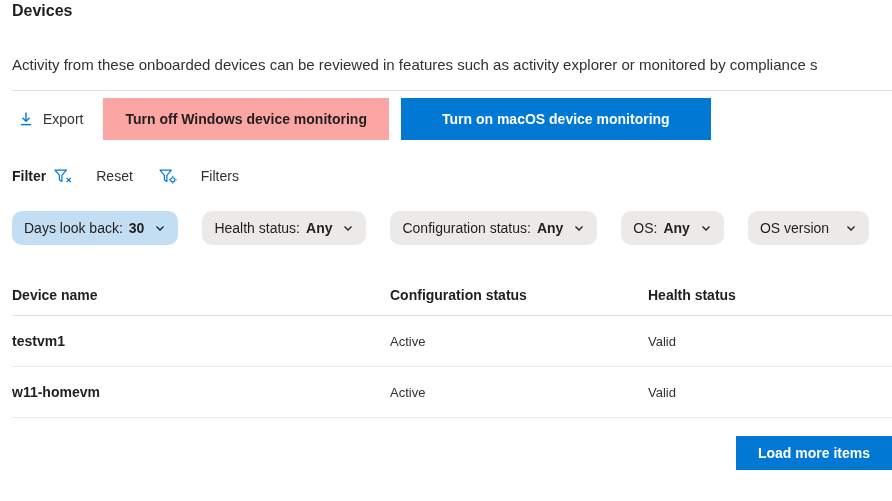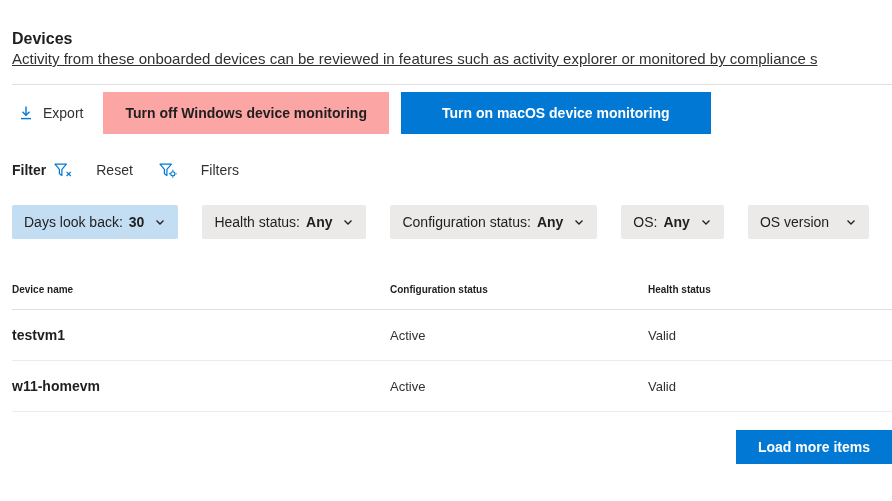--- a/index.html
+++ b/index.html
@@ -5,32 +5,32 @@
   * { box-sizing: border-box; margin: 0; padding: 0; }
   html, body { width: 892px; height: 501px; overflow: hidden; }
   body {
     font-family: "Liberation Sans", "DejaVu Sans", sans-serif;
     background: #ffffff;
     color: #323130;
   }
   .page { padding-left: 12px; width: 892px; }
 
   .page-title {
-    margin-top: 30px;
+    margin-top: 2px;
     font-size: 16px;
     font-weight: 700;
     color: #201f1e;
   }
   .description {
+    margin-top: 34px;
     font-size: 15px;
     line-height: 22px;
     color: #323130;
     white-space: nowrap;
     overflow: hidden;
-    text-decoration: underline;
   }
   .divider {
     margin-top: 14px;
     height: 1px;
     background: #e1dfdd;
     width: 880px;
   }
 
   
   .toolbar {
@@ -106,40 +106,40 @@
     white-space: nowrap;
   }
   .pill {
     height: 34px;
     display: inline-flex;
     align-items: center;
     gap: 6px;
     padding: 0 12px;
     background: #eceae8;
     border: none;
-    border-radius: 2px;
+    border-radius: 10px;
     font-size: 14px;
     color: #201f1e;
     flex: none;
   }
   .pill.selected { background: #c3ddf3; }
   .pill-value { font-weight: 700; }
   .pill .chev { margin-left: 4px; }
 
   
   .table { margin-top: 30px; width: 880px; }
   .t-row {
     display: grid;
     grid-template-columns: 378px 258px 1fr;
     align-items: center;
   }
   .t-head {
     height: 41px;
     border-bottom: 1px solid #e1dfdd;
-    font-size: 10px;
+    font-size: 14px;
     font-weight: 700;
     color: #201f1e;
   }
   .t-body-row {
     height: 51px;
     border-bottom: 1px solid #edebe9;
   }
   .cell-name { font-size: 14px; font-weight: 600; color: #201f1e; }
   .cell { font-size: 13px; color: #323130; }
 

